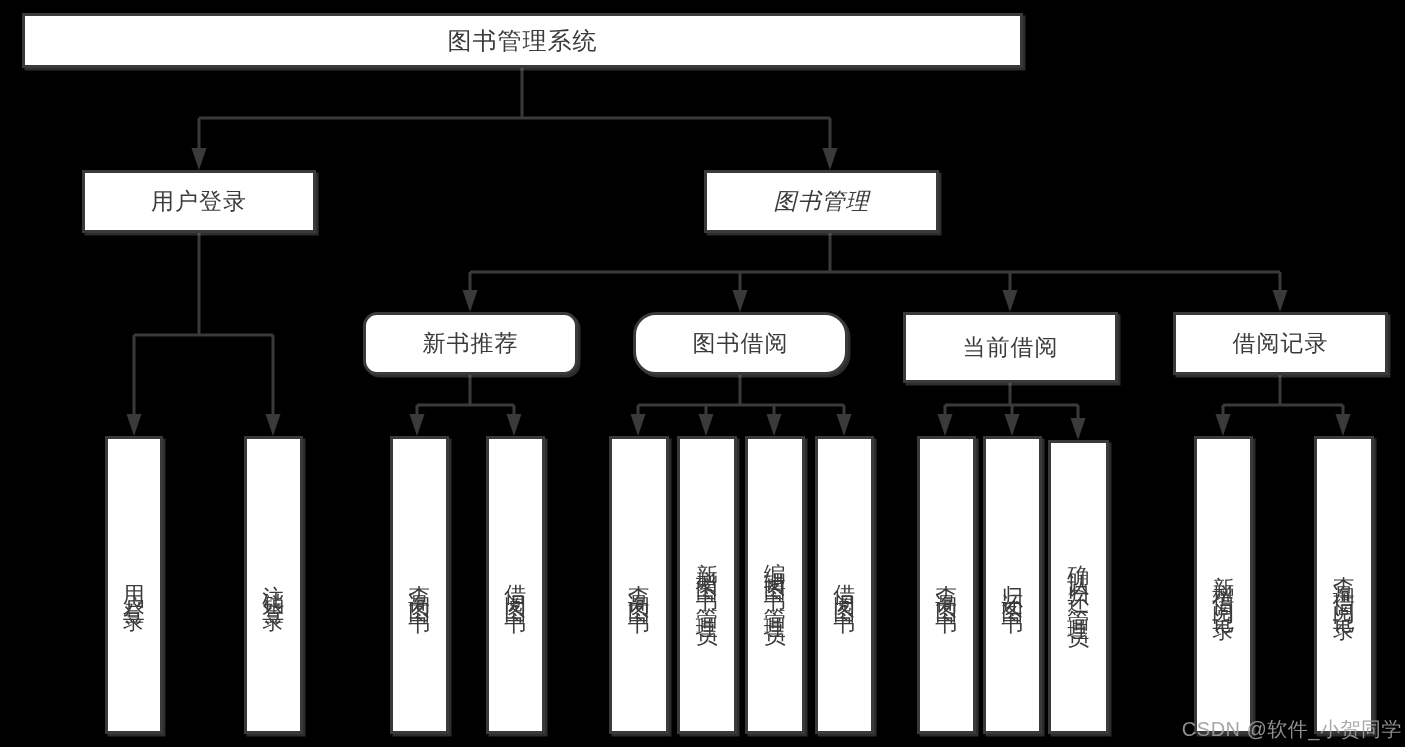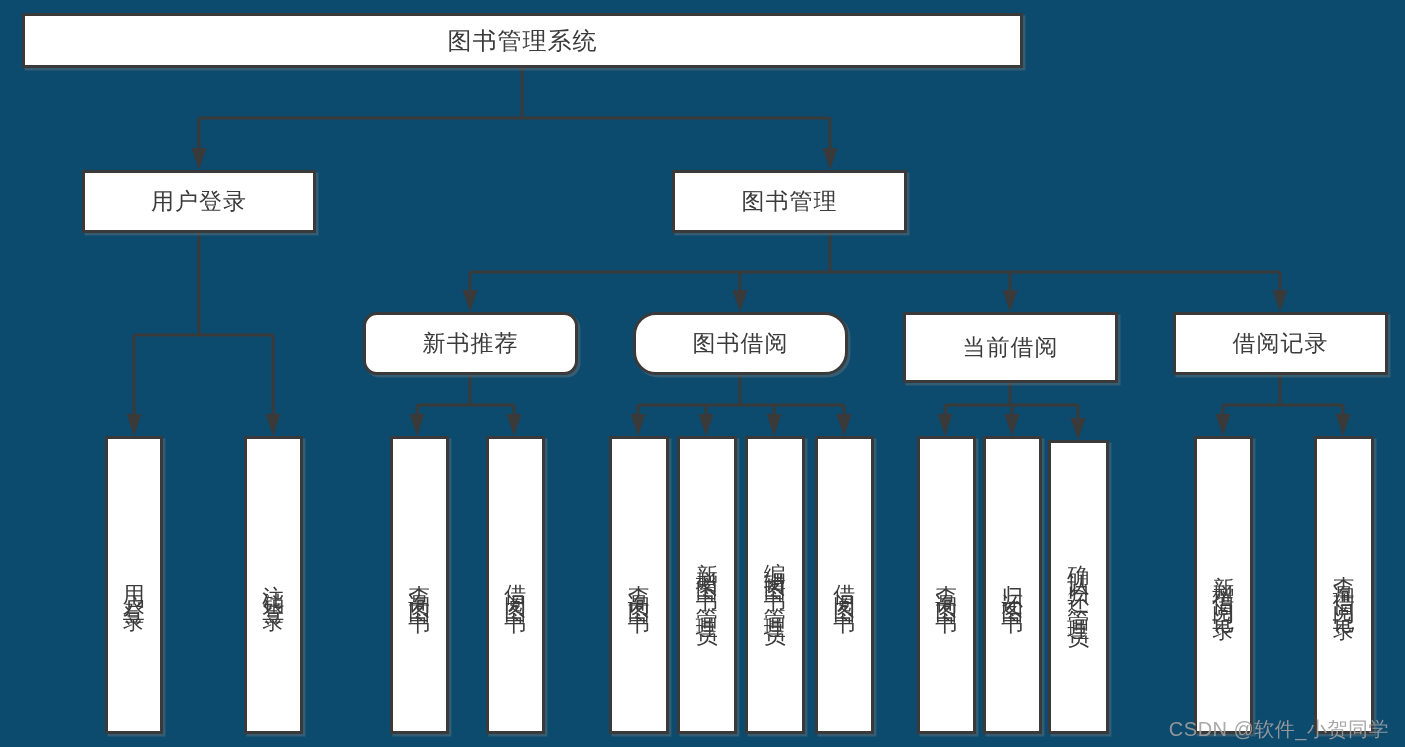--- a/index.html
+++ b/index.html
@@ -1,20 +1,20 @@
 <!DOCTYPE html>
 <html><head>
 <meta charset="utf-8">
 <style>
   html, body { margin: 0; padding: 0; background: #ffffff; }
   #canvas {
     position: relative;
     width: 1405px;
     height: 747px;
-    background: #0c4a6e;
+    background: #000000;
     font-family: "Liberation Sans", "DejaVu Sans", sans-serif;
     overflow: hidden;
     text-align: right;
   }
   #connector-svg {
     position: absolute;
     left: 0; top: 0;
     width: 1405px; height: 747px;
     pointer-events: none;
   }
@@ -34,21 +34,21 @@
   .vbox span {
     writing-mode: vertical-rl;
     text-orientation: mixed;
     font-size: 22px;
     line-height: 1.15;
     letter-spacing: 9px;
     white-space: nowrap;
   }
   #watermark {
     position: absolute;
-    right: 16px;
+    right: 3px;
     bottom: 4px;
     font-size: 20px;
     color: rgba(158,158,158,0.9);
     letter-spacing: 0.5px;
     z-index: 5;
   }
 </style>
 </head>
 <body>
 
@@ -94,21 +94,21 @@
     </g>
   </svg>
 
   <div class="box hbox root-box" style="left:22px; top:13px; width:1001px; height:55px;">
     <span>图书管理系统</span>
   </div>
 
   <div class="box hbox" style="left:82px; top:170px; width:234px; height:63px;">
     <span>用户登录</span>
   </div>
-  <div class="box hbox" style="left:672px; top:170px; width:235px; height:63px;">
+  <div class="box hbox" style="left:704px; top:170px; width:235px; height:63px;font-style:italic;">
     <span>图书管理</span>
   </div>
 
   <div class="box hbox" style="left:363px; top:312px; width:215px; height:63px;border-radius:14px;">
     <span>新书推荐</span>
   </div>
   <div class="box hbox" style="left:633px; top:312px; width:215px; height:63px;border-radius:23px;">
     <span>图书借阅</span>
   </div>
   <div class="box hbox" style="left:903px; top:312px; width:215px; height:71px;">

